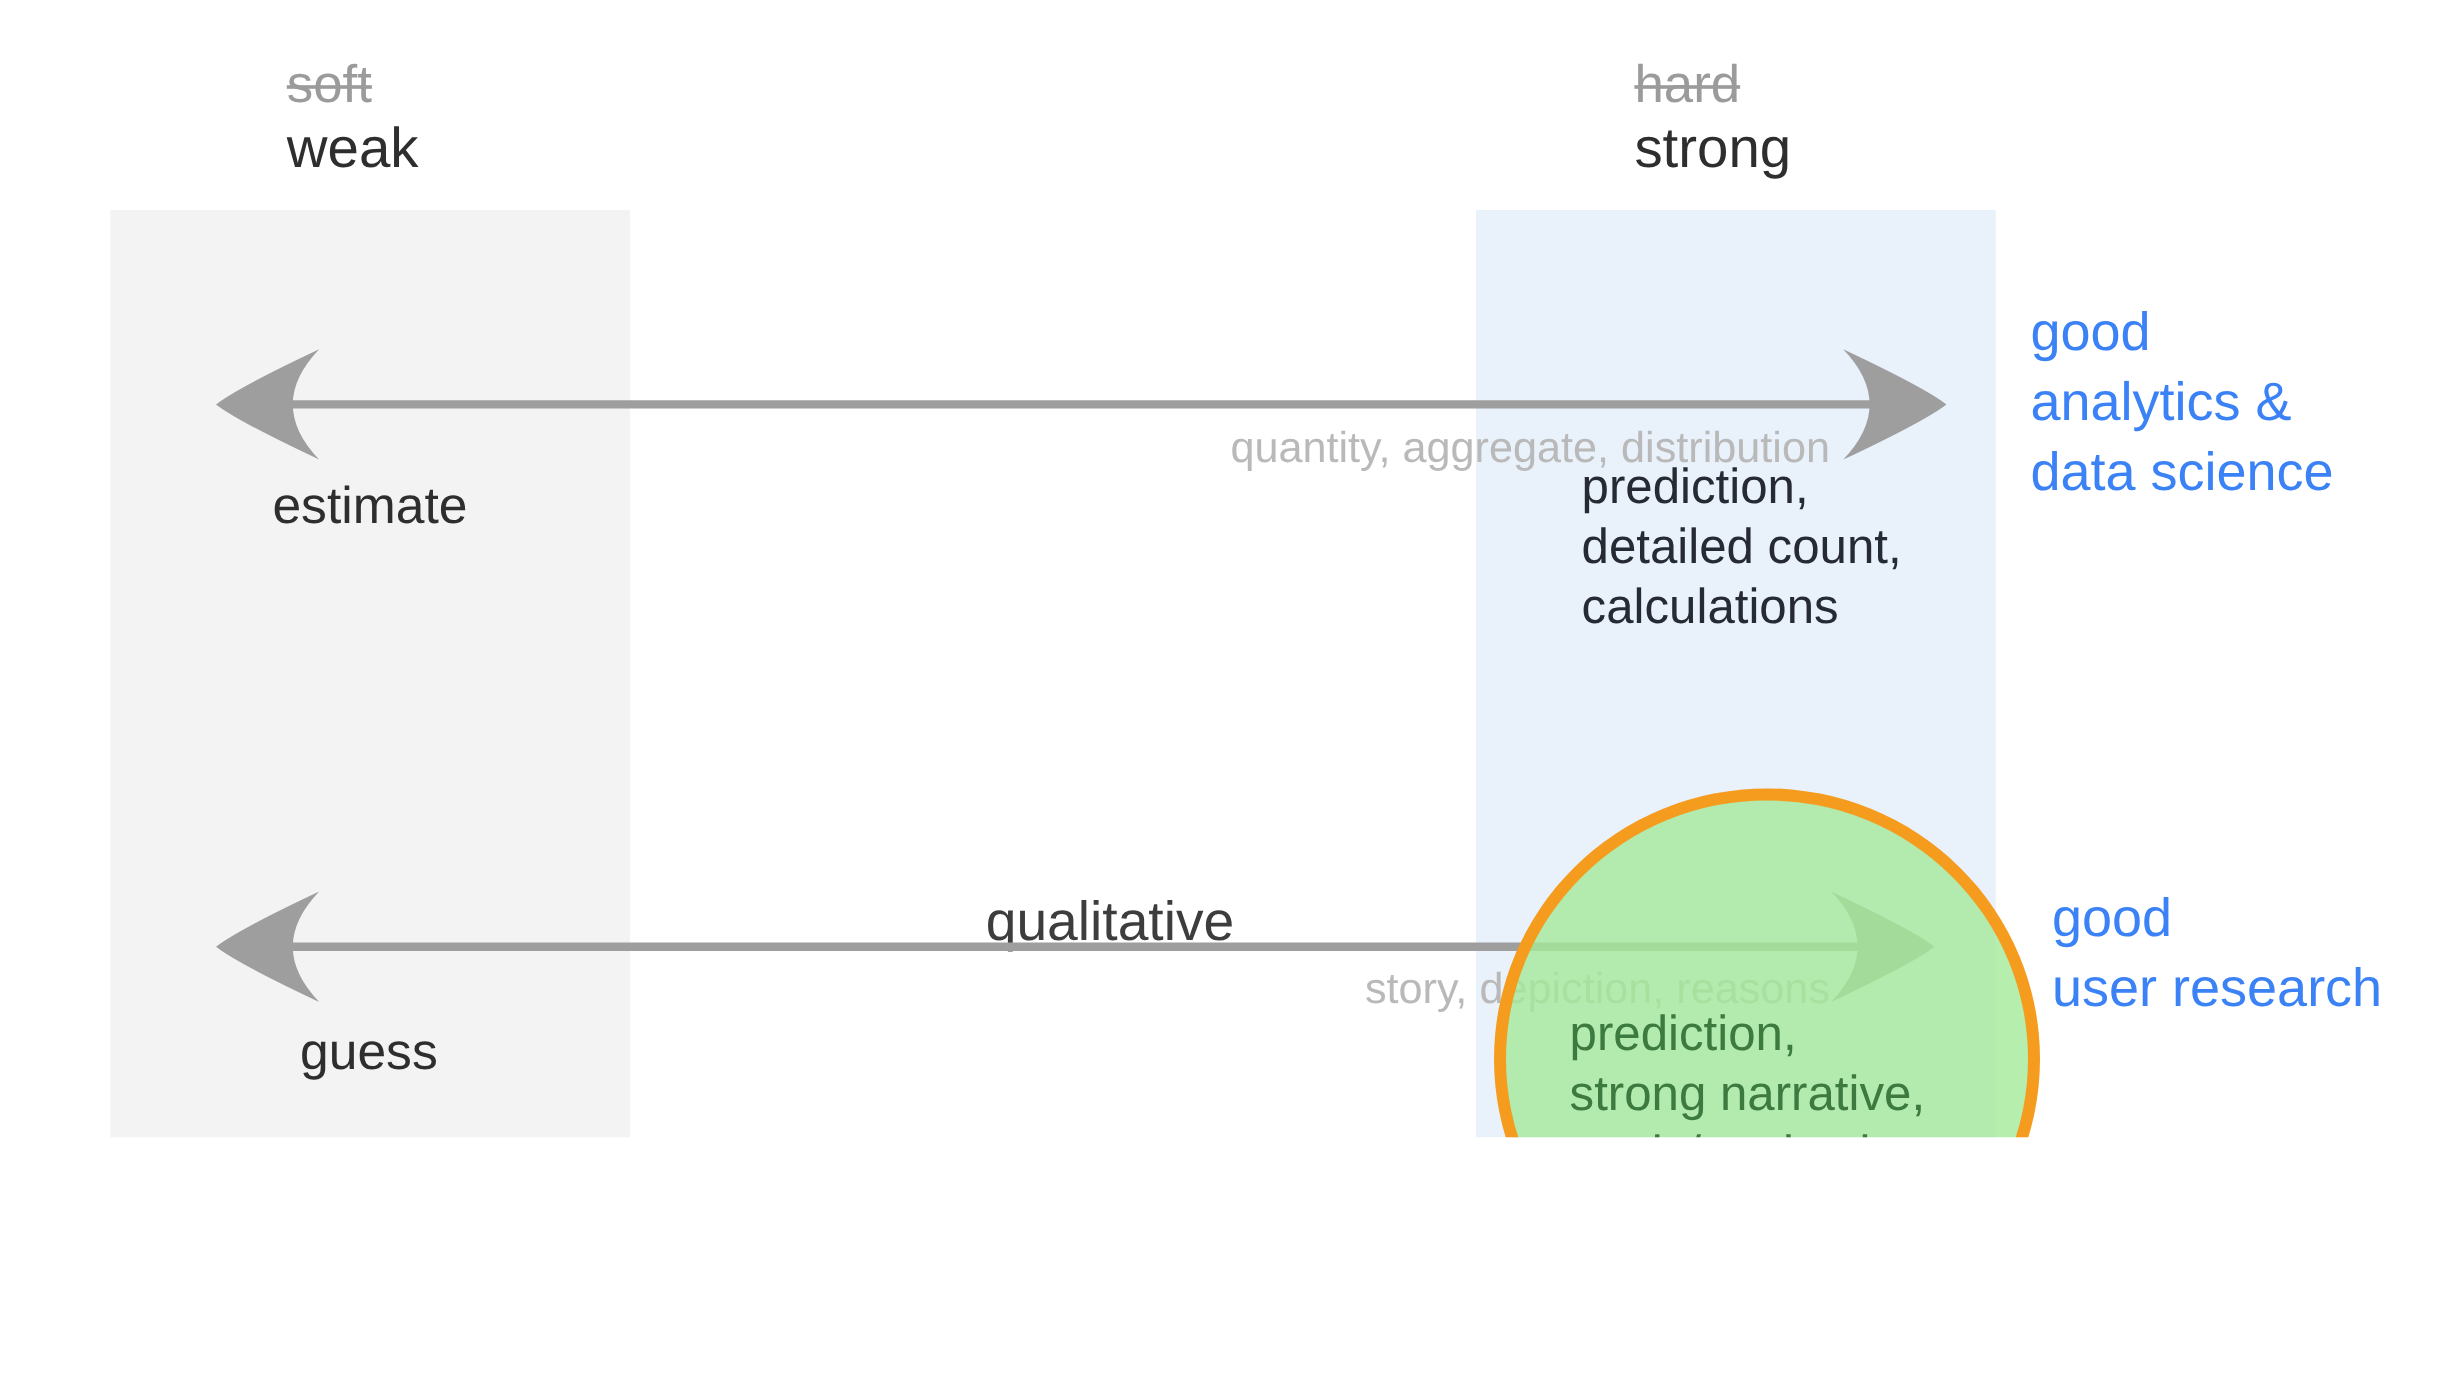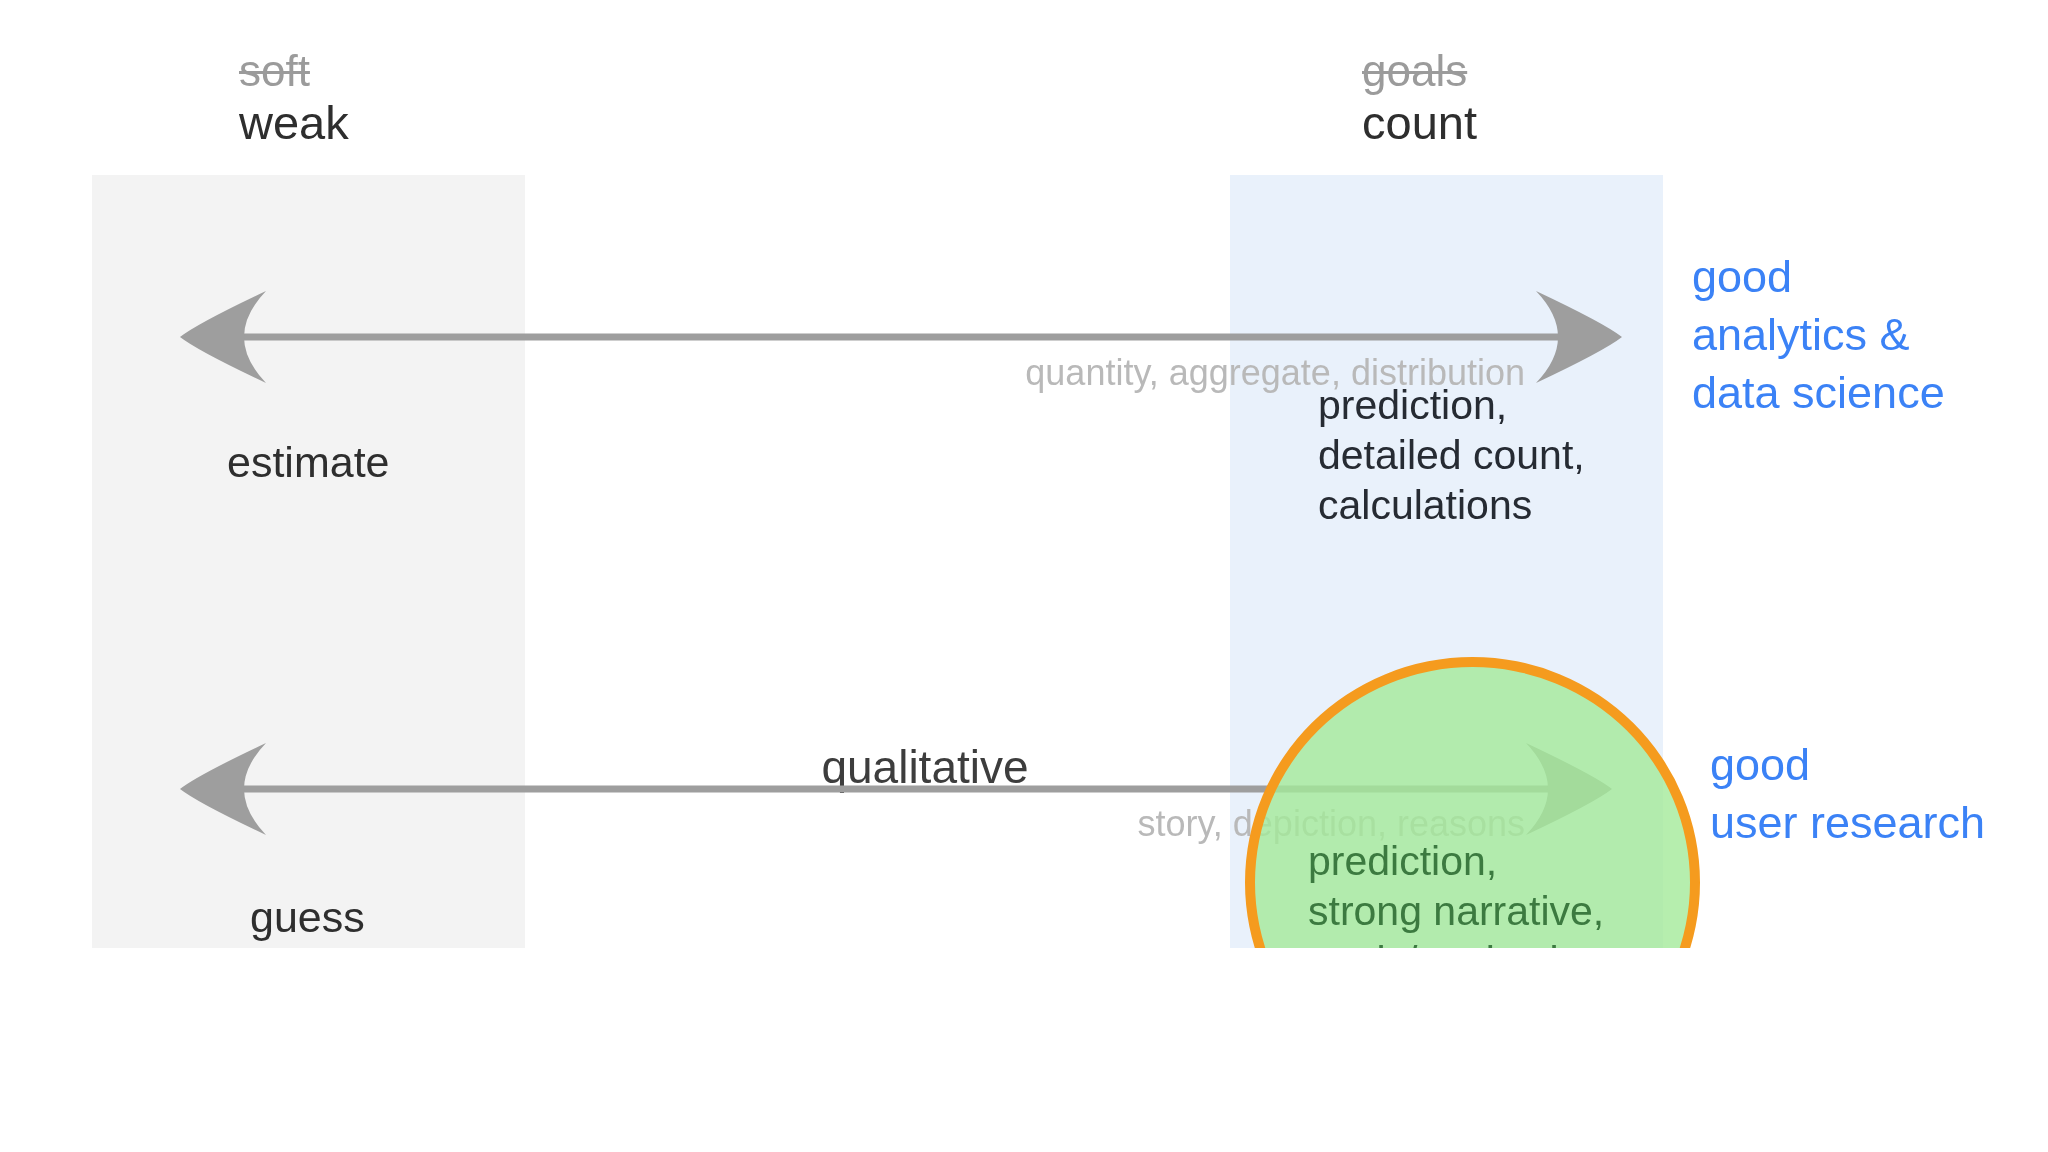--- a/index.html
+++ b/index.html
@@ -45,21 +45,21 @@
   }
   .axis-subtitle {
     left: 325px; width: 1200px;
     text-align: right;
     font-size: 36px;
     color: #b9b9b9;
     z-index: 2;
   }
 
   
-  .end-word { font-size: 43px; color: #2e2e2e; z-index: 2; margin-top: 40px; }
+  .end-word { font-size: 43px; color: #2e2e2e; z-index: 2; }
 
   
   .note {
     font-size: 41px;
     line-height: 50px;
     color: #262b33;
     z-index: 2;
   }
 
   
@@ -103,23 +103,23 @@
 
   <div class="panel panel-gray"></div>
   <div class="panel panel-blue"></div>
 
   <div class="abs pole pole-left" style="top:48px">
     <span class="struck">soft</span>
   </div>
   <div class="abs pole pole-left pole-main" style="top:98px">weak</div>
 
   <div class="abs pole pole-right" style="top:48px">
-    <span class="struck">goals</span>
+    <span class="struck">hard</span>
   </div>
-  <div class="abs pole pole-right pole-main" style="top:98px">count</div>
+  <div class="abs pole pole-right pole-main" style="top:98px">strong</div>
 
   <div class="abs axis-subtitle" style="top:352px">quantity, aggregate, distribution</div>
   <div class="abs end-word" style="left:227px; top:398px">estimate</div>
   <div class="abs note pre" style="left:1318px; top:380px">prediction,
 detailed count,
 calculations</div>
   <div class="abs outcome pre" style="left:1692px; top:248px">good
 analytics &amp;
 data science</div>
 

